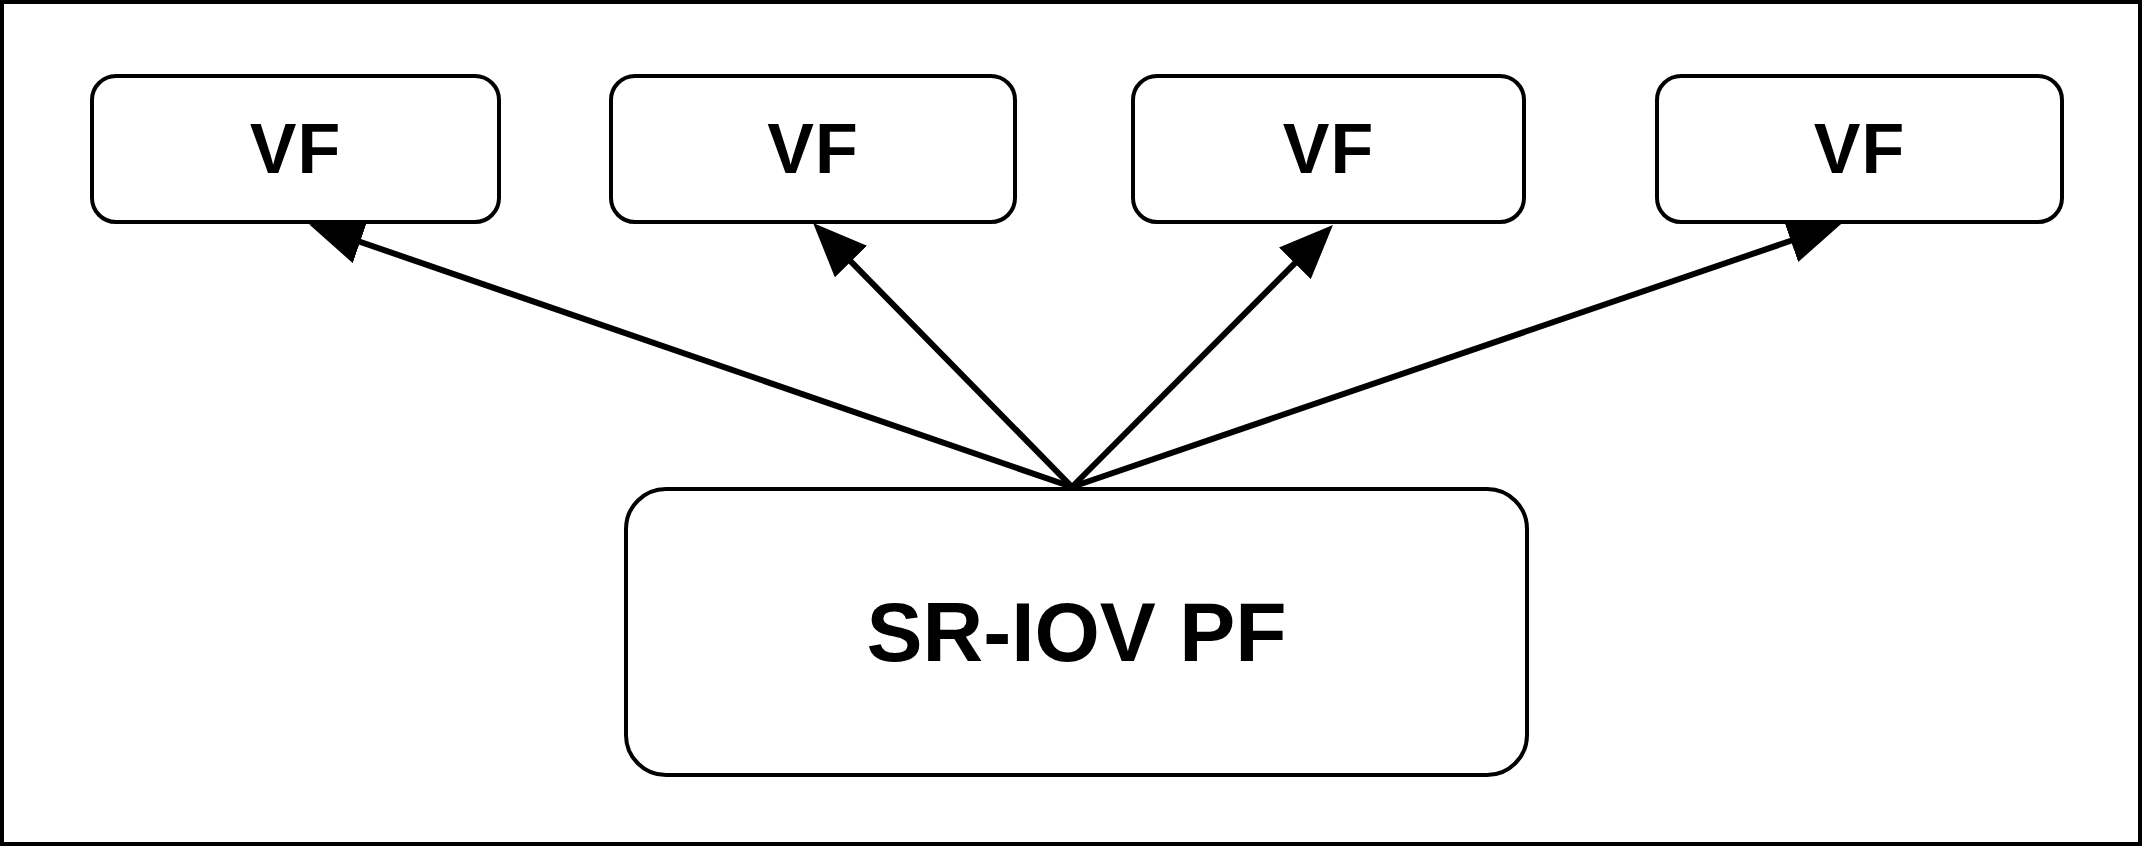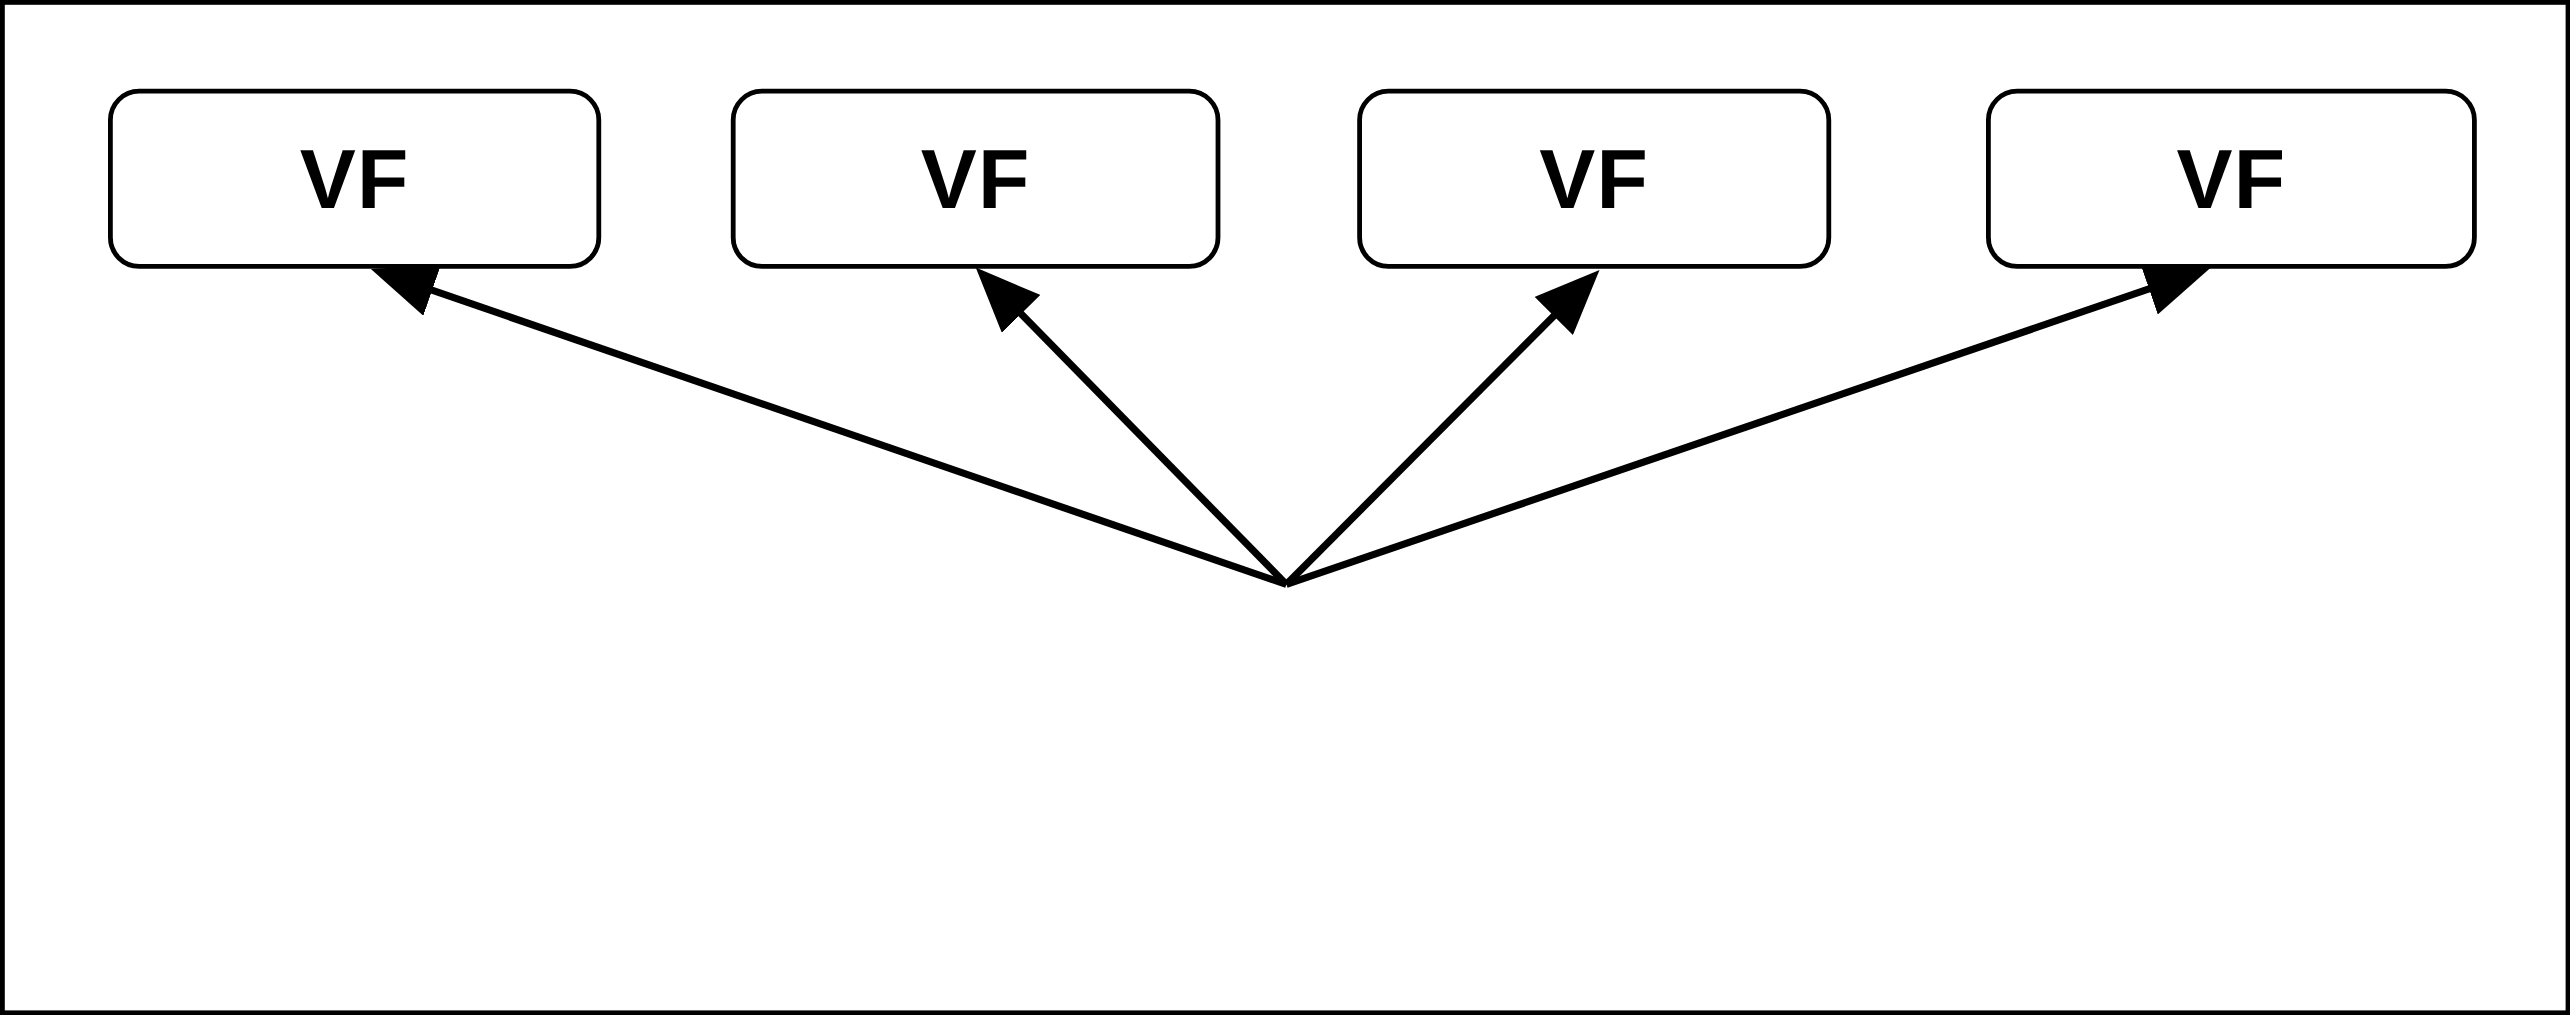--- a/index.html
+++ b/index.html
@@ -82,14 +82,17 @@
   <div class="node vf vf2">
     <span>VF</span>
   </div>
   <div class="node vf vf3">
     <span>VF</span>
   </div>
   <div class="node vf vf4">
     <span>VF</span>
   </div>
 
+  <div class="node pf">
+    <span>SR-IOV PF</span>
+  </div>
 
 </div>
 
 </body></html>

